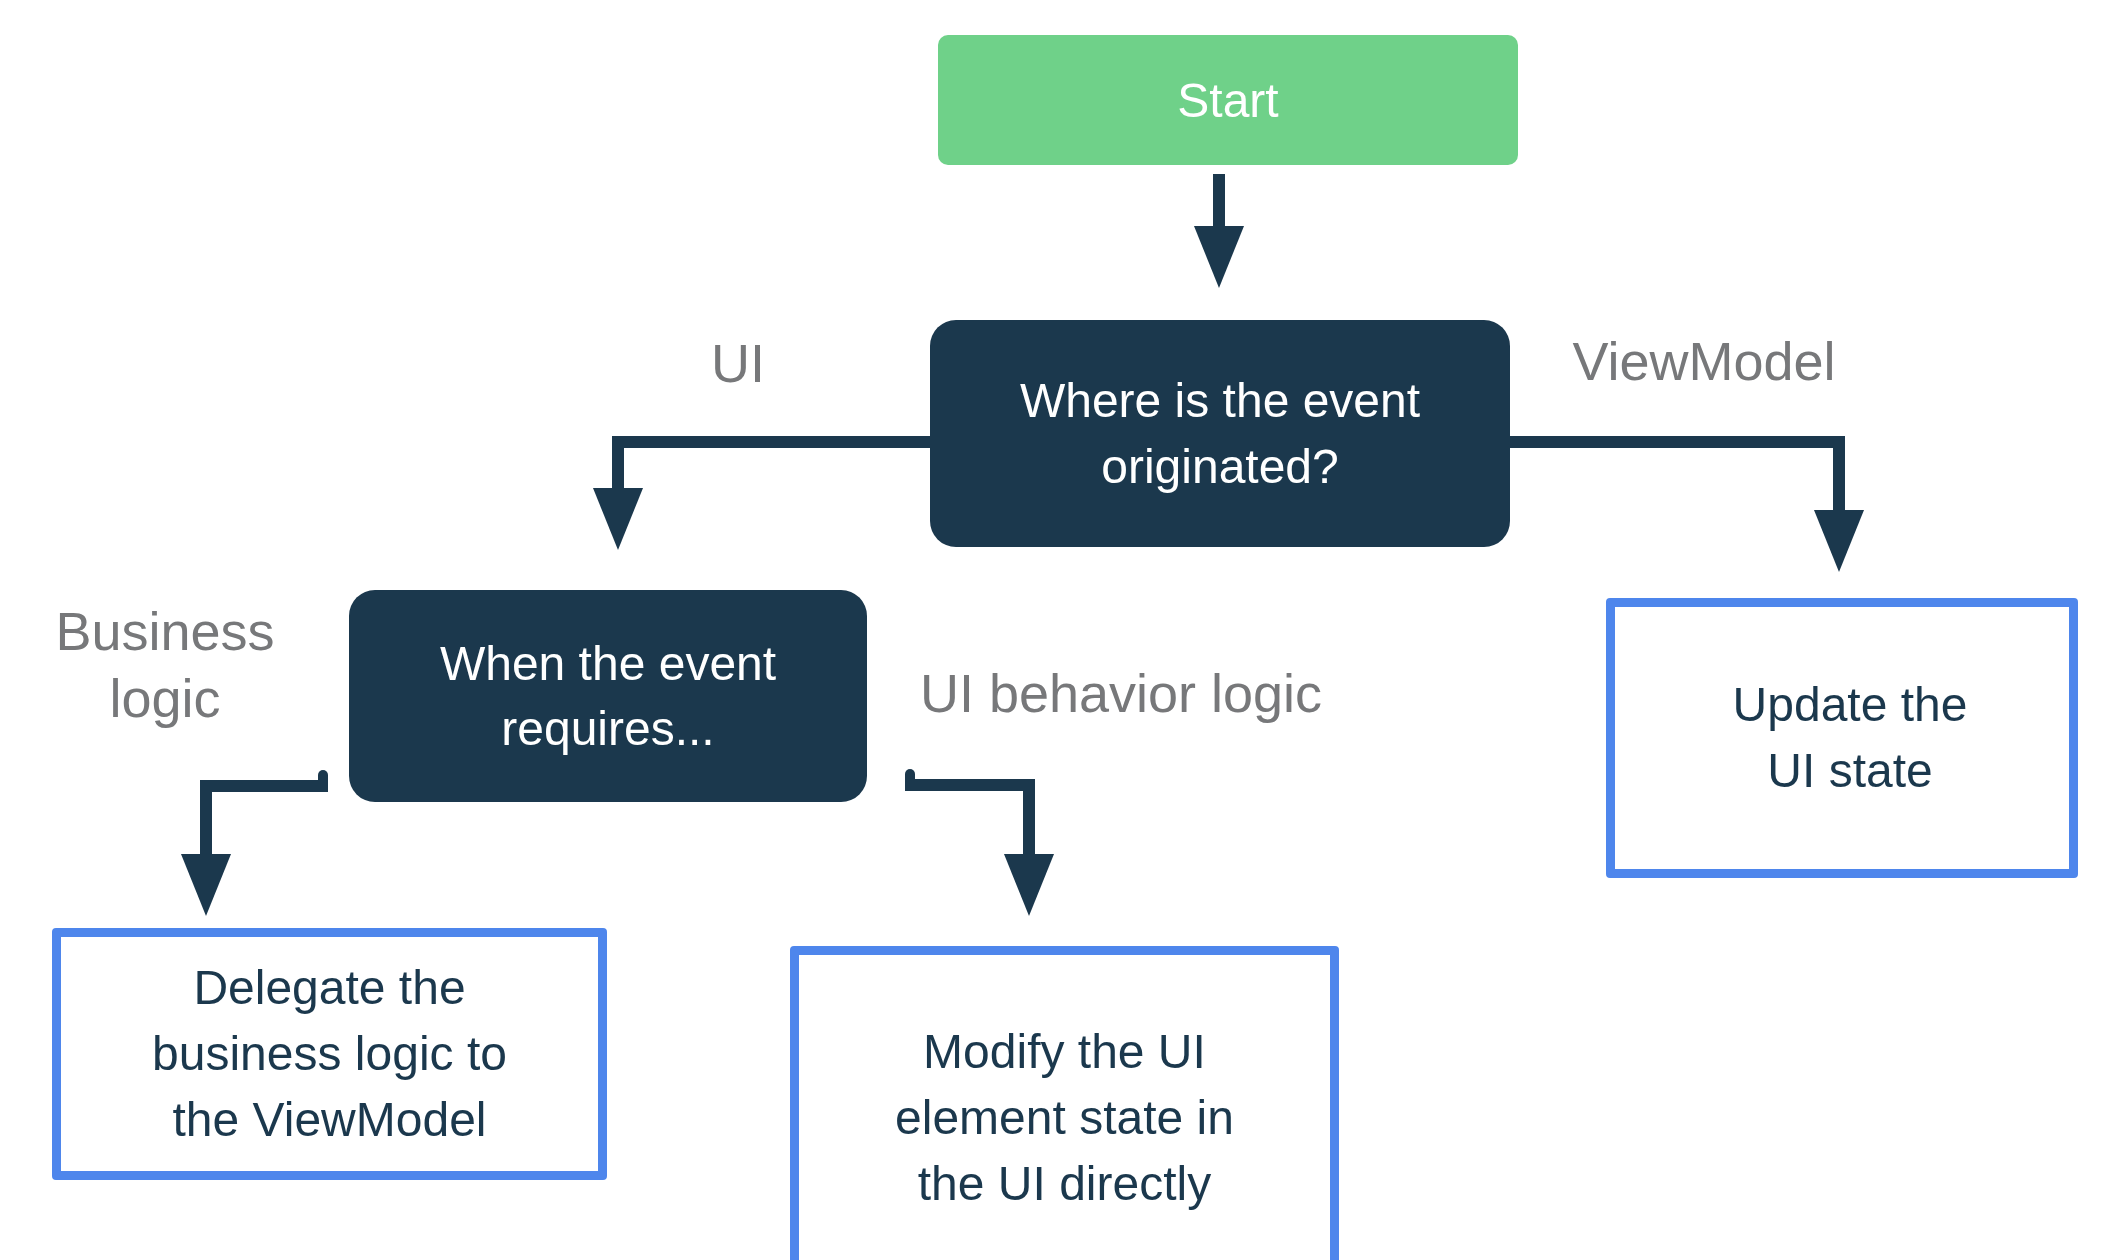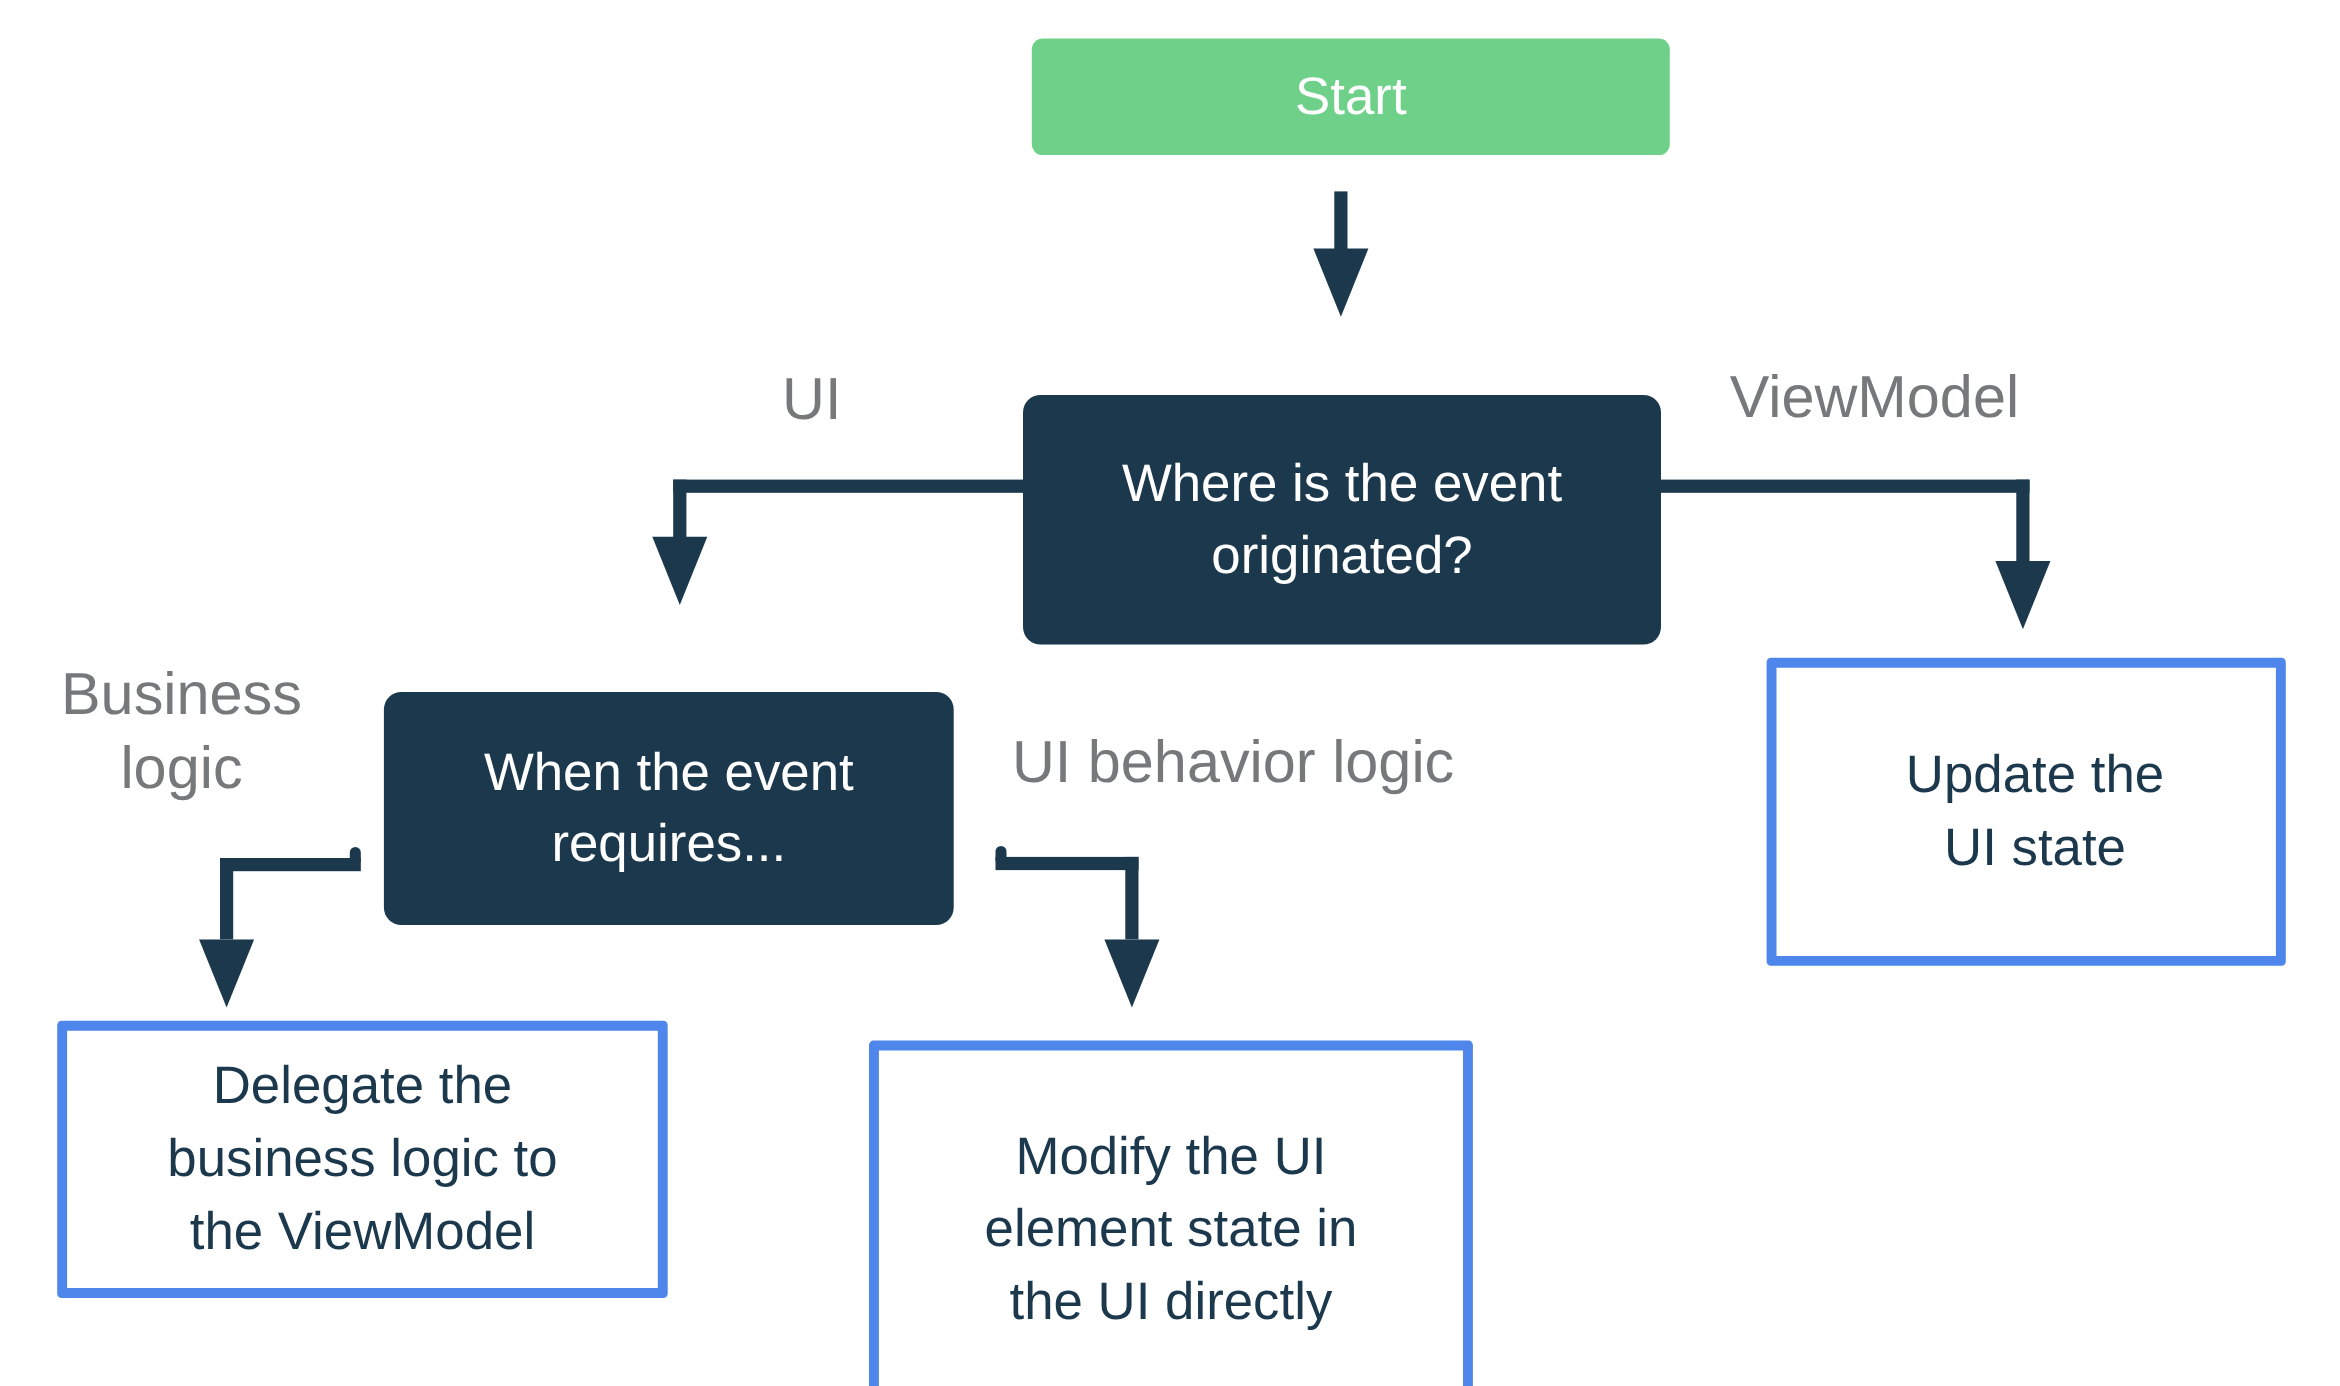--- a/index.html
+++ b/index.html
@@ -6,27 +6,27 @@
   .canvas {
     position:relative; width:2127px; height:1260px; overflow:hidden;
     background:var(--background,#ffffff);
     font-family:"Liberation Sans","DejaVu Sans",sans-serif;
   }
   .node {
     position:absolute; display:flex; align-items:center; justify-content:center;
     text-align:center; white-space:pre-line; box-sizing:border-box;
   }
   .start-node {
-    left:938px; top:35px; width:580px; height:106px;
+    left:938px; top:35px; width:580px; height:130px;
     background:var(--start-fill,#6fd189); color:var(--start-text,#ffffff);
     border-radius:10px; font-size:48px;
   }
   .decision {
     background:var(--decision-fill,#1b384d); color:var(--decision-text,#ffffff);
-    border-radius:16px; font-size:48px; line-height:1.36;margin-top:39px;
+    border-radius:26px; font-size:48px; line-height:1.36;
   }
   .d-origin   { left:930px; top:320px; width:580px; height:227px; }
   .d-requires { left:349px; top:590px; width:518px; height:212px; }
   .outcome {
     background:var(--outcome-fill,#ffffff);
     border:9px solid var(--outcome-border,#4e86ec);
     color:var(--outcome-text,#1b384d);
     font-size:48px; line-height:1.38; border-radius:4px;
   }
   .o-update   { left:1606px; top:598px; width:472px; height:280px;padding-left:16px; }

